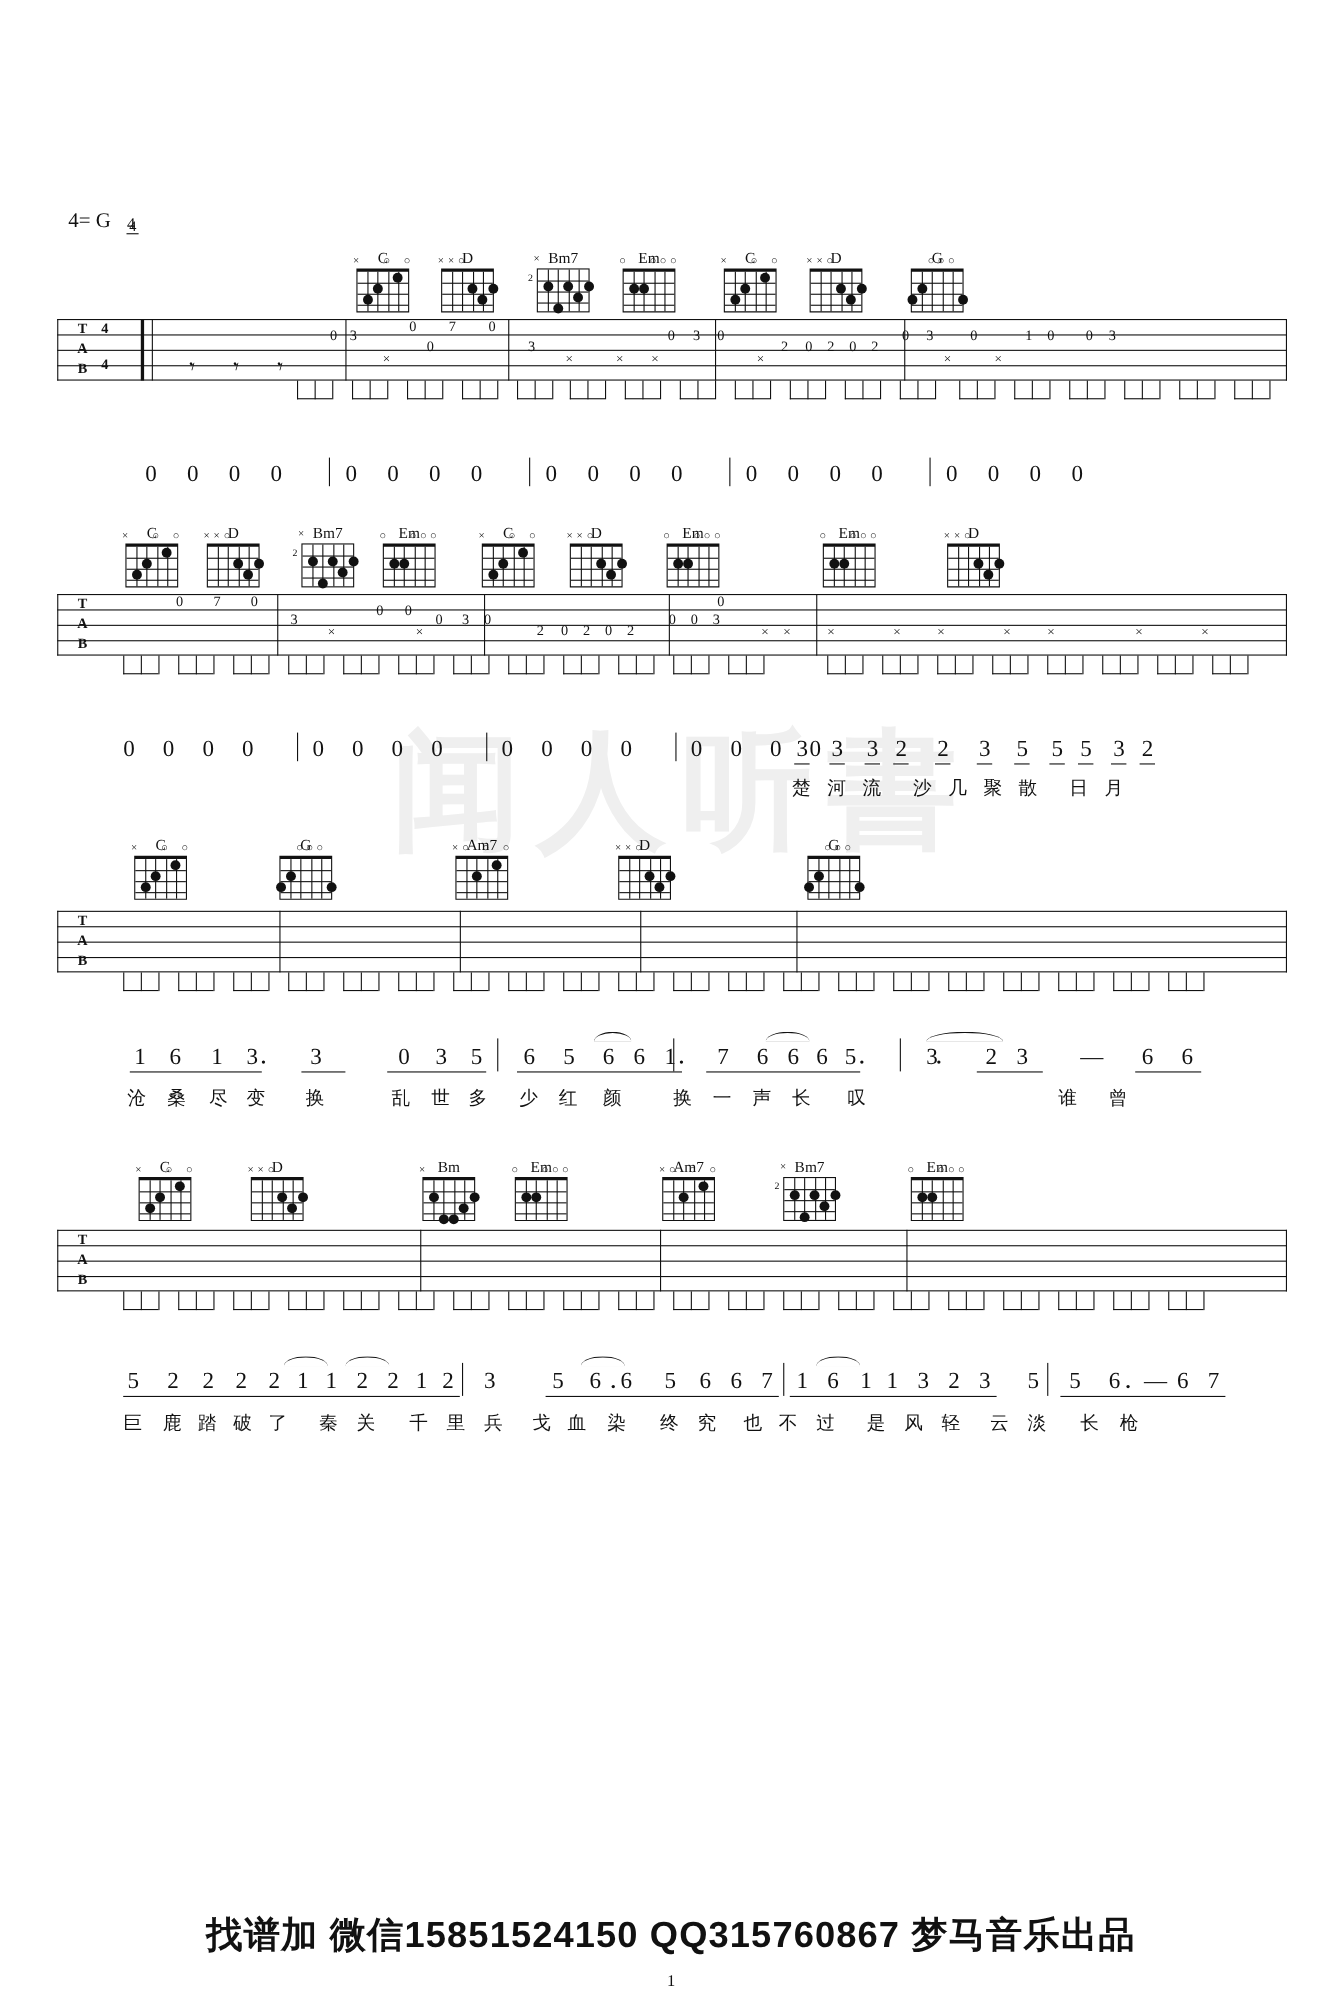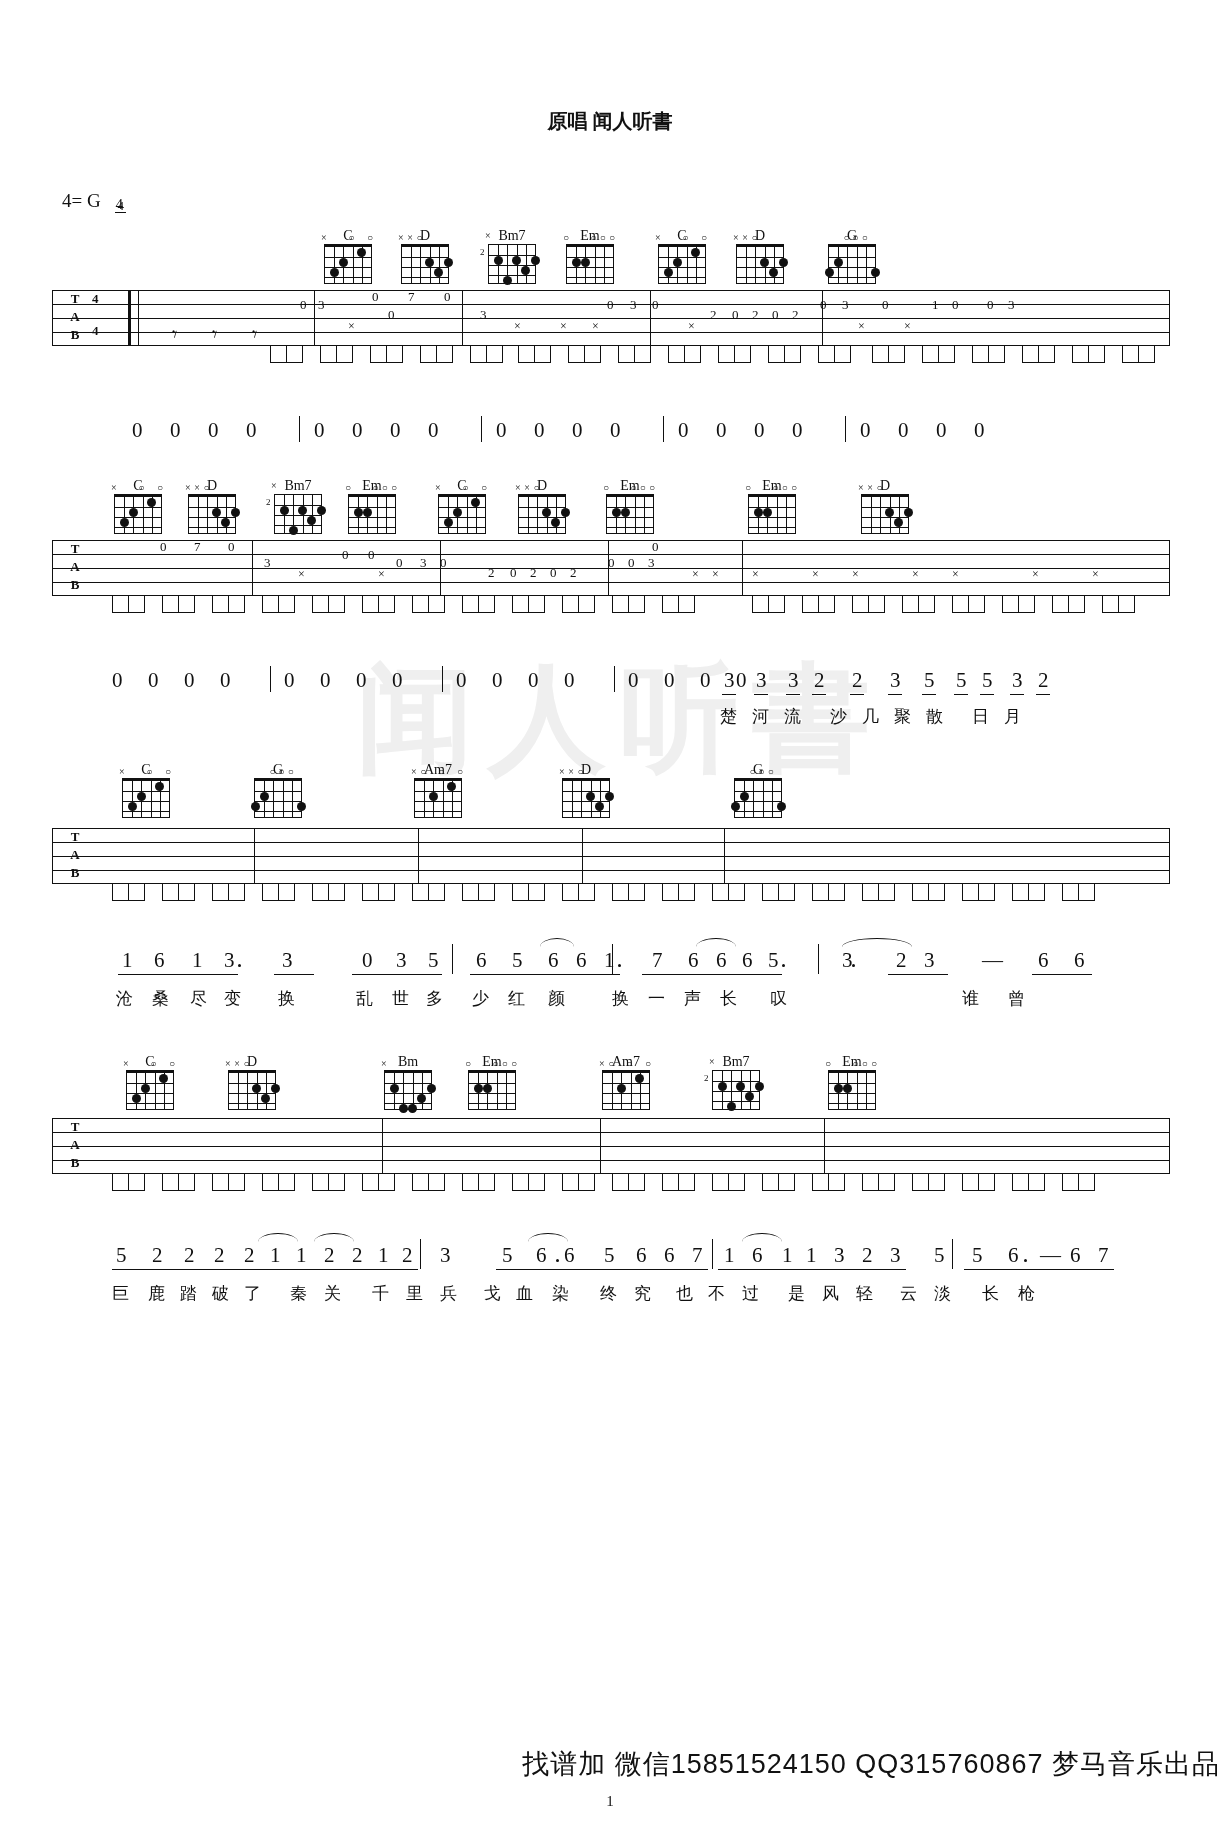--- a/index.html
+++ b/index.html
@@ -50,29 +50,28 @@
   
   .nrow{position:absolute;left:52px;width:1118px;z-index:2;}
   .nn{position:absolute;font-size:21px;line-height:21px;font-family:"Liberation Serif",serif;}
   .bl{position:absolute;width:1px;background:#111;}
   .under{position:absolute;height:1px;background:#111;}
   .tie{position:absolute;border-top:1.5px solid #111;border-radius:50%/100% 100% 0 0;height:8px;}
   .lyr{position:absolute;font-size:17px;line-height:17px;font-family:"Liberation Sans",sans-serif;}
   .dotm{position:absolute;width:3px;height:3px;border-radius:50%;background:#111;}
 
   
-  .footer{position:absolute;bottom:42px;left:0;width:1220px;text-align:right;font-size:27px;font-weight:normal;font-family:"Liberation Sans",sans-serif;letter-spacing:1px;}
+  .footer{position:absolute;bottom:42px;left:0;width:1220px;text-align:center;font-size:33px;font-weight:bold;font-family:"Liberation Sans",sans-serif;letter-spacing:1px;}
   .pageno{position:absolute;bottom:14px;left:0;width:1220px;text-align:center;font-size:15px;}
 </style>
 </head>
 <body>
 
 <div class="sheet">
 
-  <div class="subtitle">原唱 闻人听書</div>
 
 
   <div class="key">
     <span>4= G</span>
     <span class="frac">
       <i class="num">4</i>
       <i>4</i>
     </span>
   </div>
 

